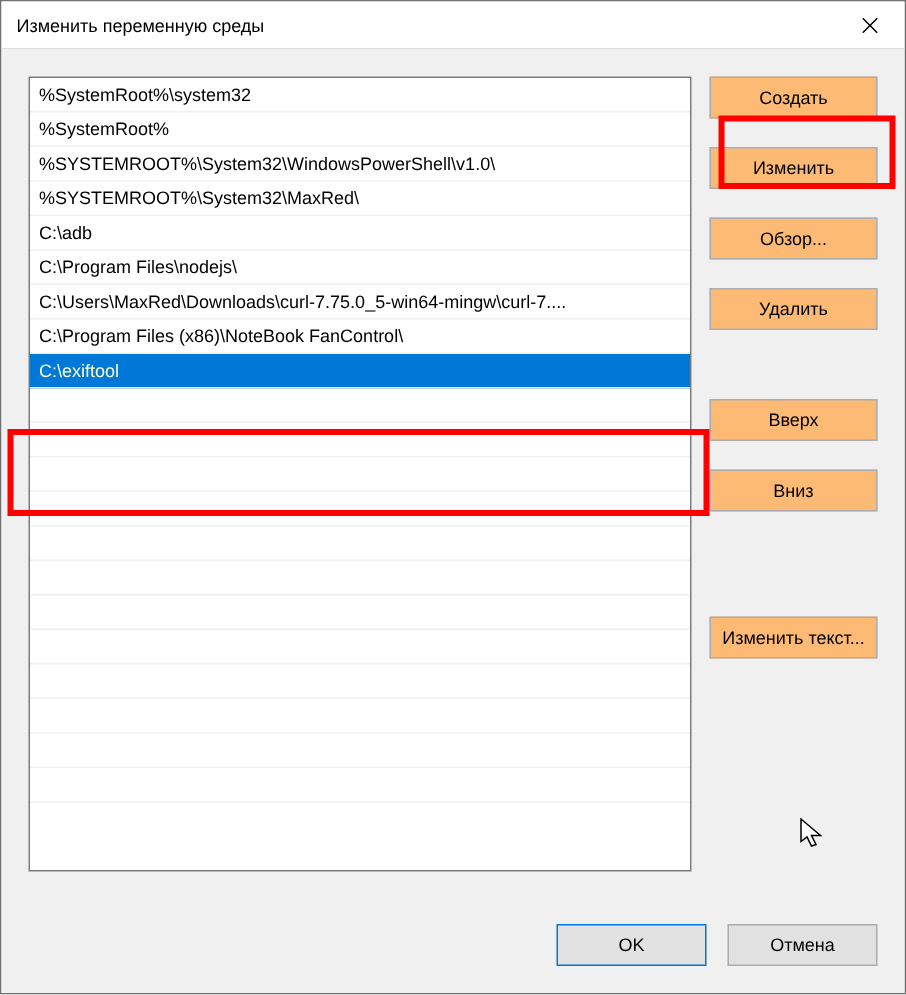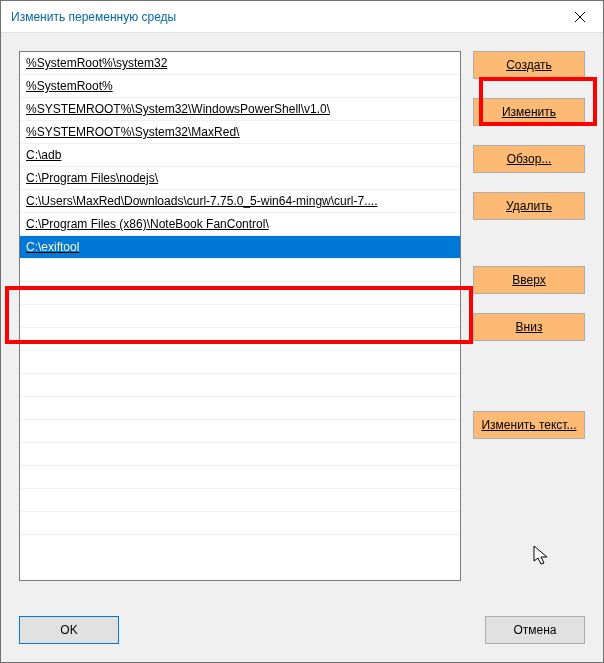--- a/index.html
+++ b/index.html
@@ -27,21 +27,21 @@
       height: 32px;
       display: flex;
       align-items: center;
       justify-content: space-between;
       background: #ffffff;
       border-bottom: 1px solid #e0e0e0;
     }
     .titlebar-title {
       padding-left: 10px;
       font-size: 12px;
-      color: #0369a1;
+      color: #000000;
     }
     .titlebar-close {
       width: 46px;
       height: 32px;
       display: flex;
       align-items: center;
       justify-content: center;
       cursor: pointer;
     }
     .titlebar-close svg {
@@ -53,21 +53,20 @@
       background: #f0f0f0;
       padding: 18px;
       display: flex;
       flex-direction: column;
       position: relative;
     }
     .main-area {
       display: flex;
       flex: 1;
       gap: 12px;
-      text-decoration: underline;
     }
     .listbox-wrapper {
       flex: 1;
       position: relative;
     }
     .listbox {
       width: 100%;
       height: 530px;
       background: #ffffff;
       border: 1px solid #7a7a7a;
@@ -102,21 +101,21 @@
       background: #fdba74;
       border: 1px solid #adadad;
       font-size: 12px;
       font-family: inherit;
       cursor: pointer;
       white-space: nowrap;
       overflow: hidden;
     }
     .bottom-buttons {
       display: flex;
-      justify-content: space-between;
+      justify-content: flex-end;
       gap: 14px;
       margin-top: 20px;
     }
     .bottom-btn {
       width: 100px;
       height: 28px;
       background: #e1e1e1;
       border: 1px solid #adadad;
       font-size: 12px;
       font-family: inherit;

